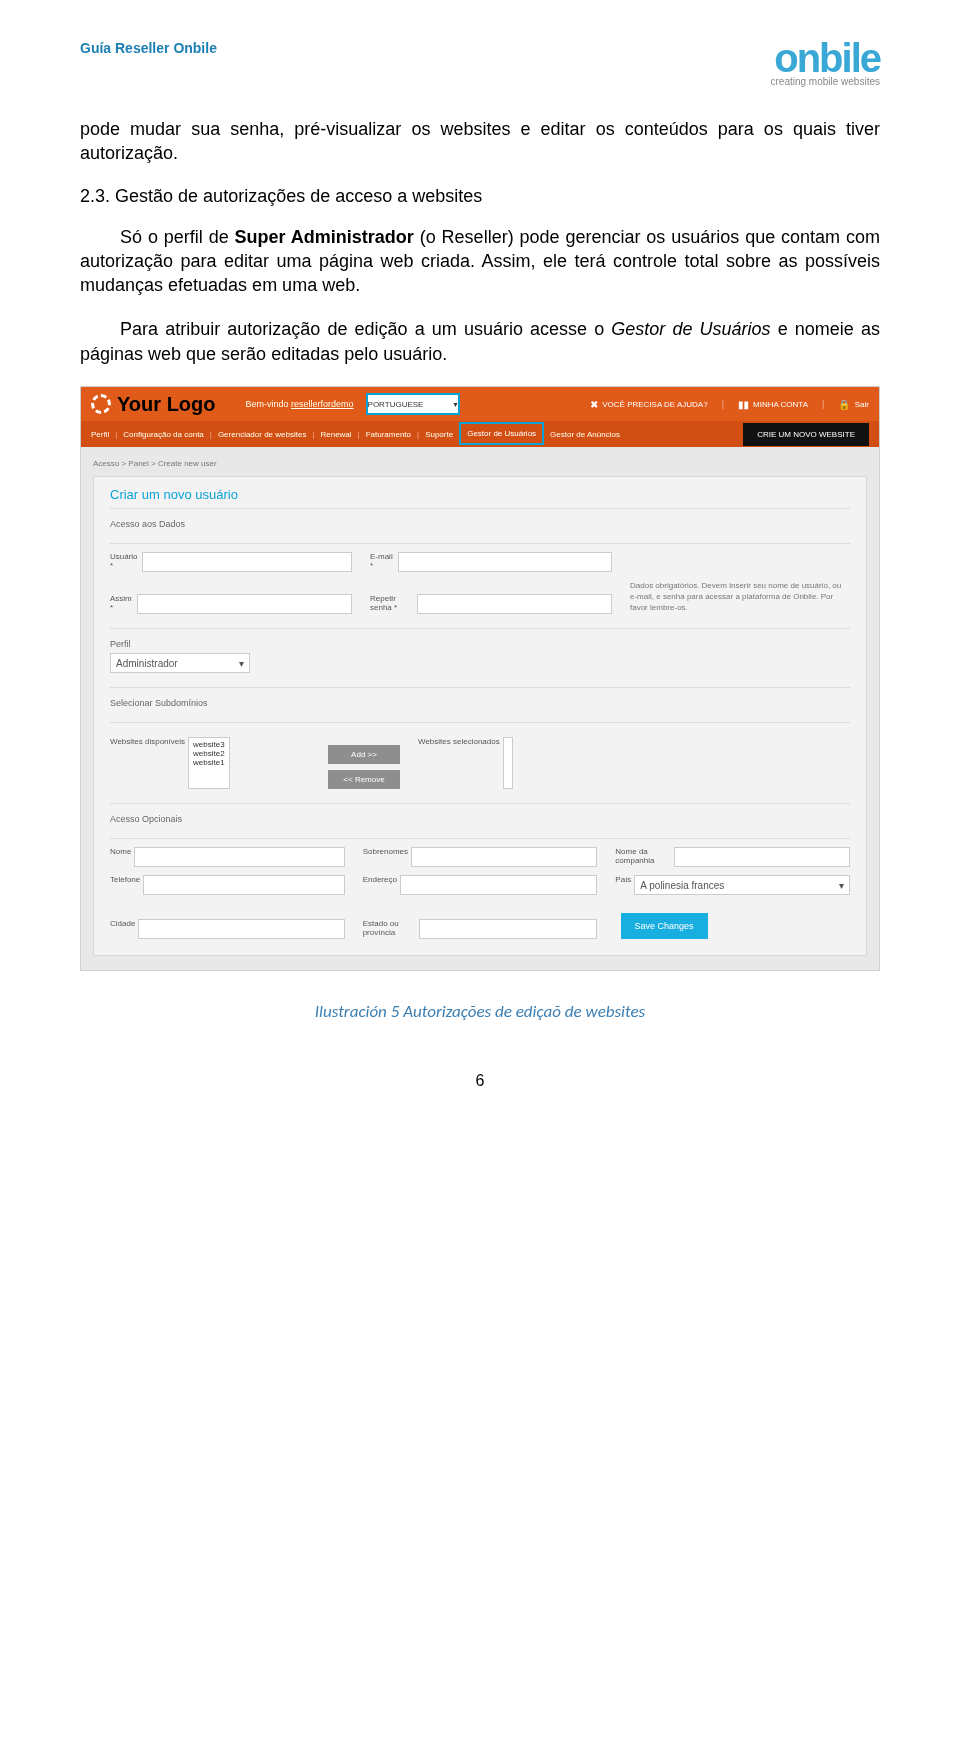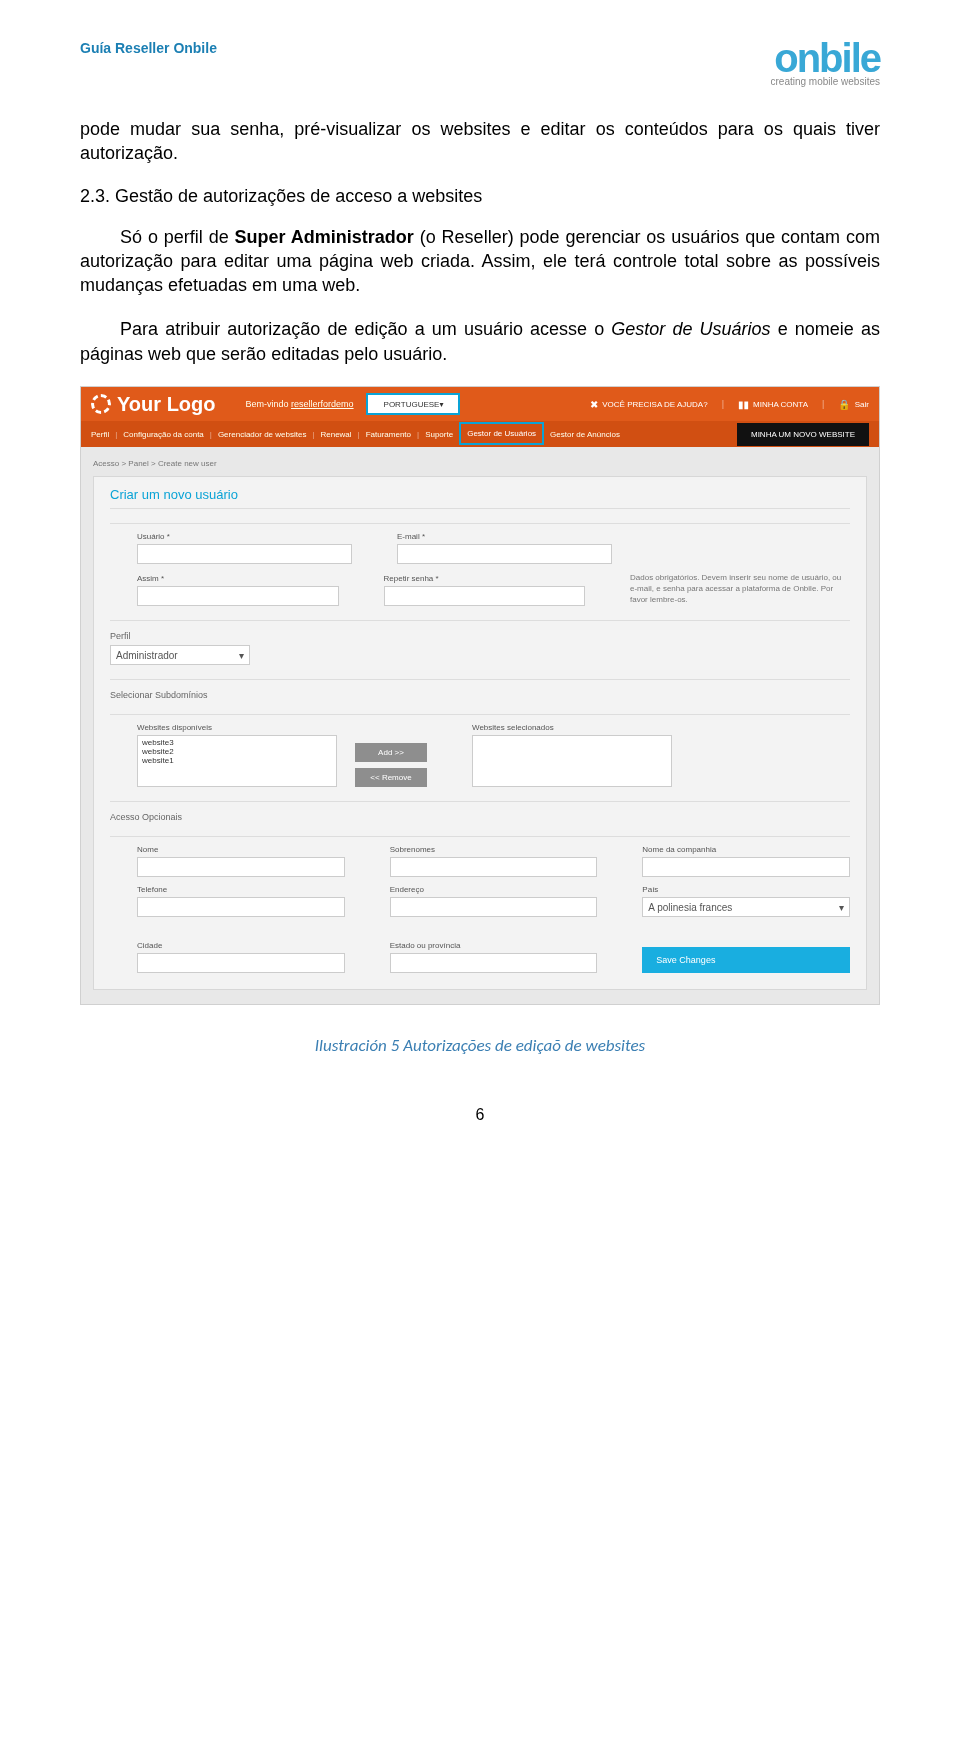--- a/index.html
+++ b/index.html
@@ -67,35 +67,35 @@
     height: 34px;
     padding: 0 10px;
     gap: 14px;
   }
   .brand {
     display: flex;
     align-items: center;
     gap: 6px;
     font-size: 20px;
     font-weight: bold;
-    color: #ffffff;
+    color: #000000;
   }
   .brand-circ {
     width: 20px; height: 20px;
     border: 3px dashed #fff;
     border-radius: 50%;
   }
   .welcome { font-size: 9px; color: #ffe; margin-left: 16px; }
   .welcome .u { text-decoration: underline; }
   .lang-sel {
     width: 90px; height: 18px;
     background: #fff; color: #333;
     font-size: 8px;
     display: inline-flex; align-items: center;
-    padding: 0 16px;
+    padding: 0 0;
     outline: 2px solid #0aa3d6;
     justify-content: space-between;
   }
   .top-spacer { flex: 1; }
   .top-link { font-size: 8px; color: #fff; display: flex; align-items: center; gap: 4px; }
   .top-icon { font-size: 10px; }
   .pipe { color: rgba(255,255,255,0.5); }
 
   .app-navbar {
     display: flex;
@@ -135,21 +135,21 @@
     font-size: 13px;
     padding-bottom: 6px;
     border-bottom: 1px solid #ddd;
   }
   .panel-sub {
     font-size: 9px;
     color: #666;
     margin: 10px 0 4px 0;
   }
   .row { display: flex; gap: 18px; margin-top: 8px; align-items: flex-end; }
-  .col { flex: 1; display: flex; flex-direction: column; gap: 3px; margin-left: 27px; }
+  .col { flex: 1; display: flex; flex-direction: row; gap: 3px; }
   .col.narrow { flex: 0 0 220px; }
   .lbl { font-size: 8px; color: #555; }
   .inp {
     height: 20px;
     background: #fff;
     border: 1px solid #ccc;
     width: 100%;
   }
   .sel {
     height: 20px;
@@ -266,29 +266,30 @@
     <span class="nav-sep">|</span>
     <span class="nav-item">Gerenciador de websites</span>
     <span class="nav-sep">|</span>
     <span class="nav-item">Renewal</span>
     <span class="nav-sep">|</span>
     <span class="nav-item">Faturamento</span>
     <span class="nav-sep">|</span>
     <span class="nav-item">Suporte</span>
     <span class="nav-item nav-active">Gestor de Usuários</span>
     <span class="nav-item">Gestor de Anúncios</span>
-    <span class="nav-cta">MINHA UM NOVO WEBSITE</span>
+    <span class="nav-cta">CRIE UM NOVO WEBSITE</span>
   </div>
 
   <div class="app-body">
     <div class="breadcrumb">Acesso &gt; Panel &gt; Create new user</div>
 
     <div class="panel">
       <div class="panel-title">Criar um novo usuário</div>
 
+      <div class="panel-sub">Acesso aos Dados</div>
       <div class="hr"></div>
 
       <div class="row">
         <div class="col">
           <span class="lbl">Usuário *</span>
           <div class="inp"></div>
         </div>
         <div class="col">
           <span class="lbl">E-mail *</span>
           <div class="inp"></div>

